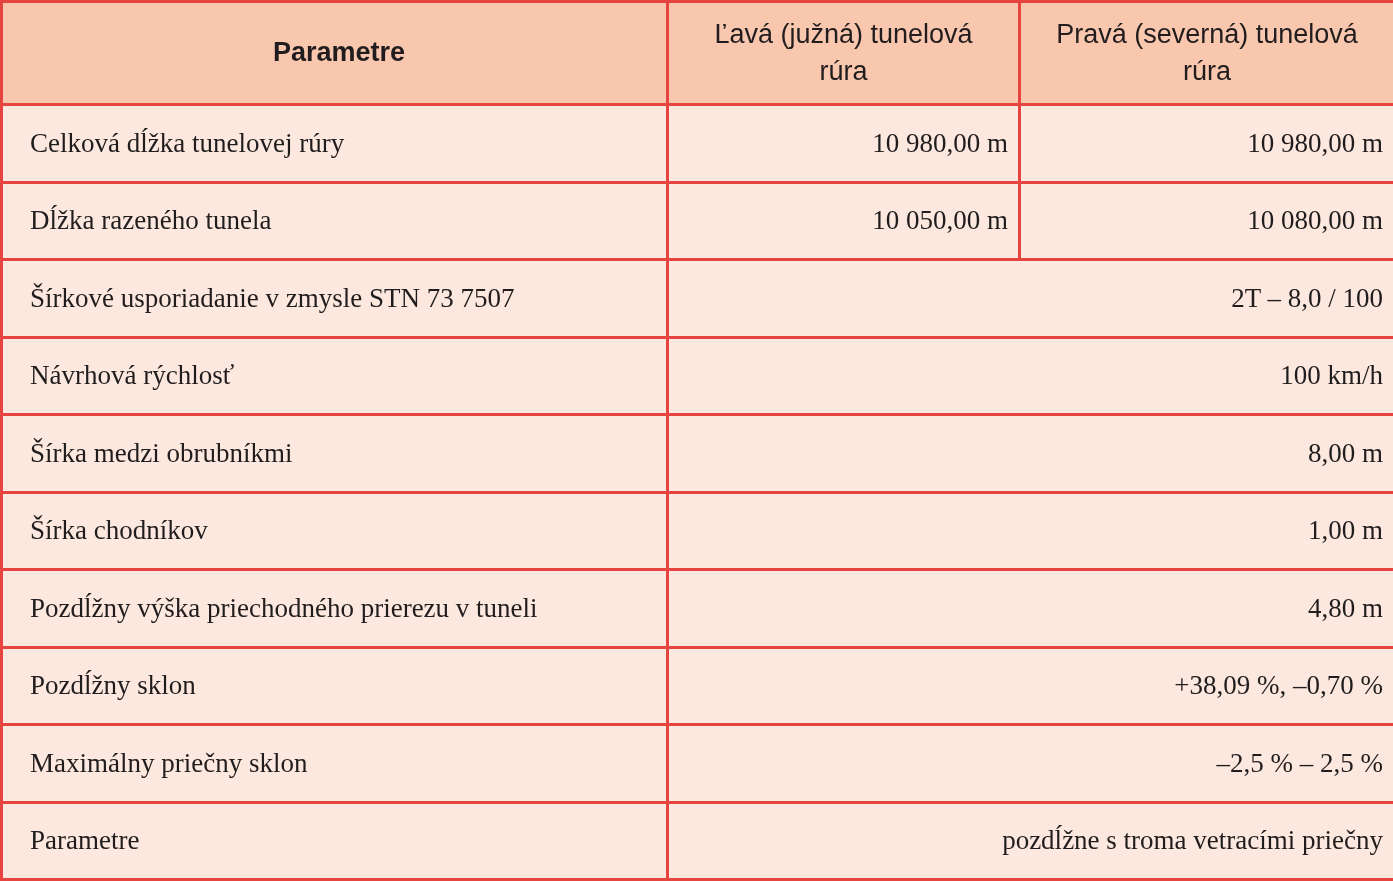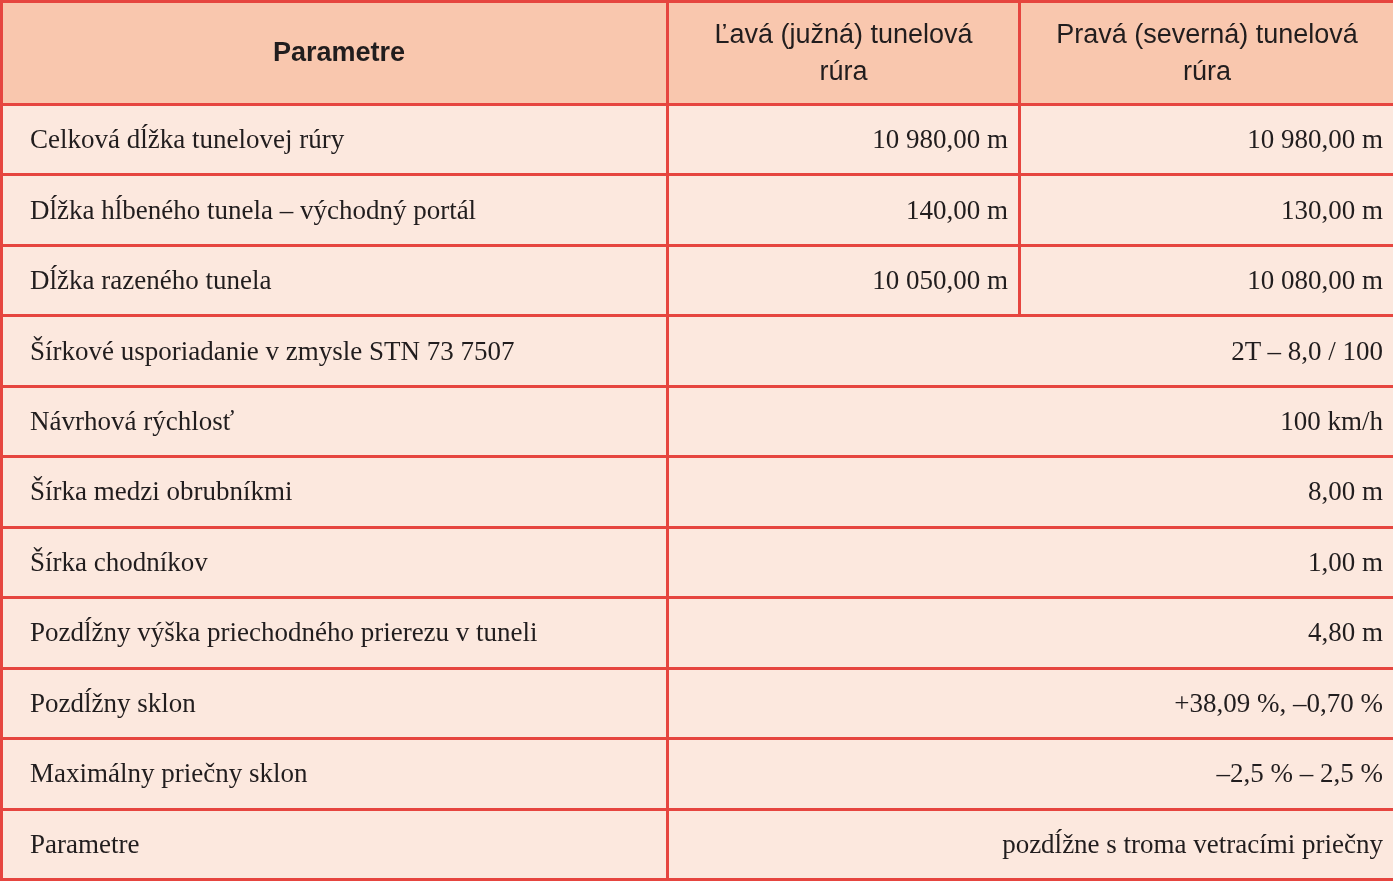--- a/index.html
+++ b/index.html
@@ -72,25 +72,20 @@
       <th>Pravá (severná) tunelová rúra</th>
     </tr>
   </thead>
   <tbody>
     <tr>
       <td class="label">Celková dĺžka tunelovej rúry</td>
       <td>10 980,00 m</td>
       <td>10 980,00 m</td>
     </tr>
     <tr>
-      <td class="label">Dĺžka hĺbeného tunela – východný portál</td>
-      <td>140,00 m</td>
-      <td>130,00 m</td>
-    </tr>
-    <tr>
       <td class="label">Dĺžka razeného tunela</td>
       <td>10 050,00 m</td>
       <td>10 080,00 m</td>
     </tr>
     <tr>
       <td class="label">Šírkové usporiadanie v zmysle STN 73 7507</td>
       <td colspan="2">2T – 8,0 / 100</td>
     </tr>
     <tr>
       <td class="label">Návrhová rýchlosť</td>

